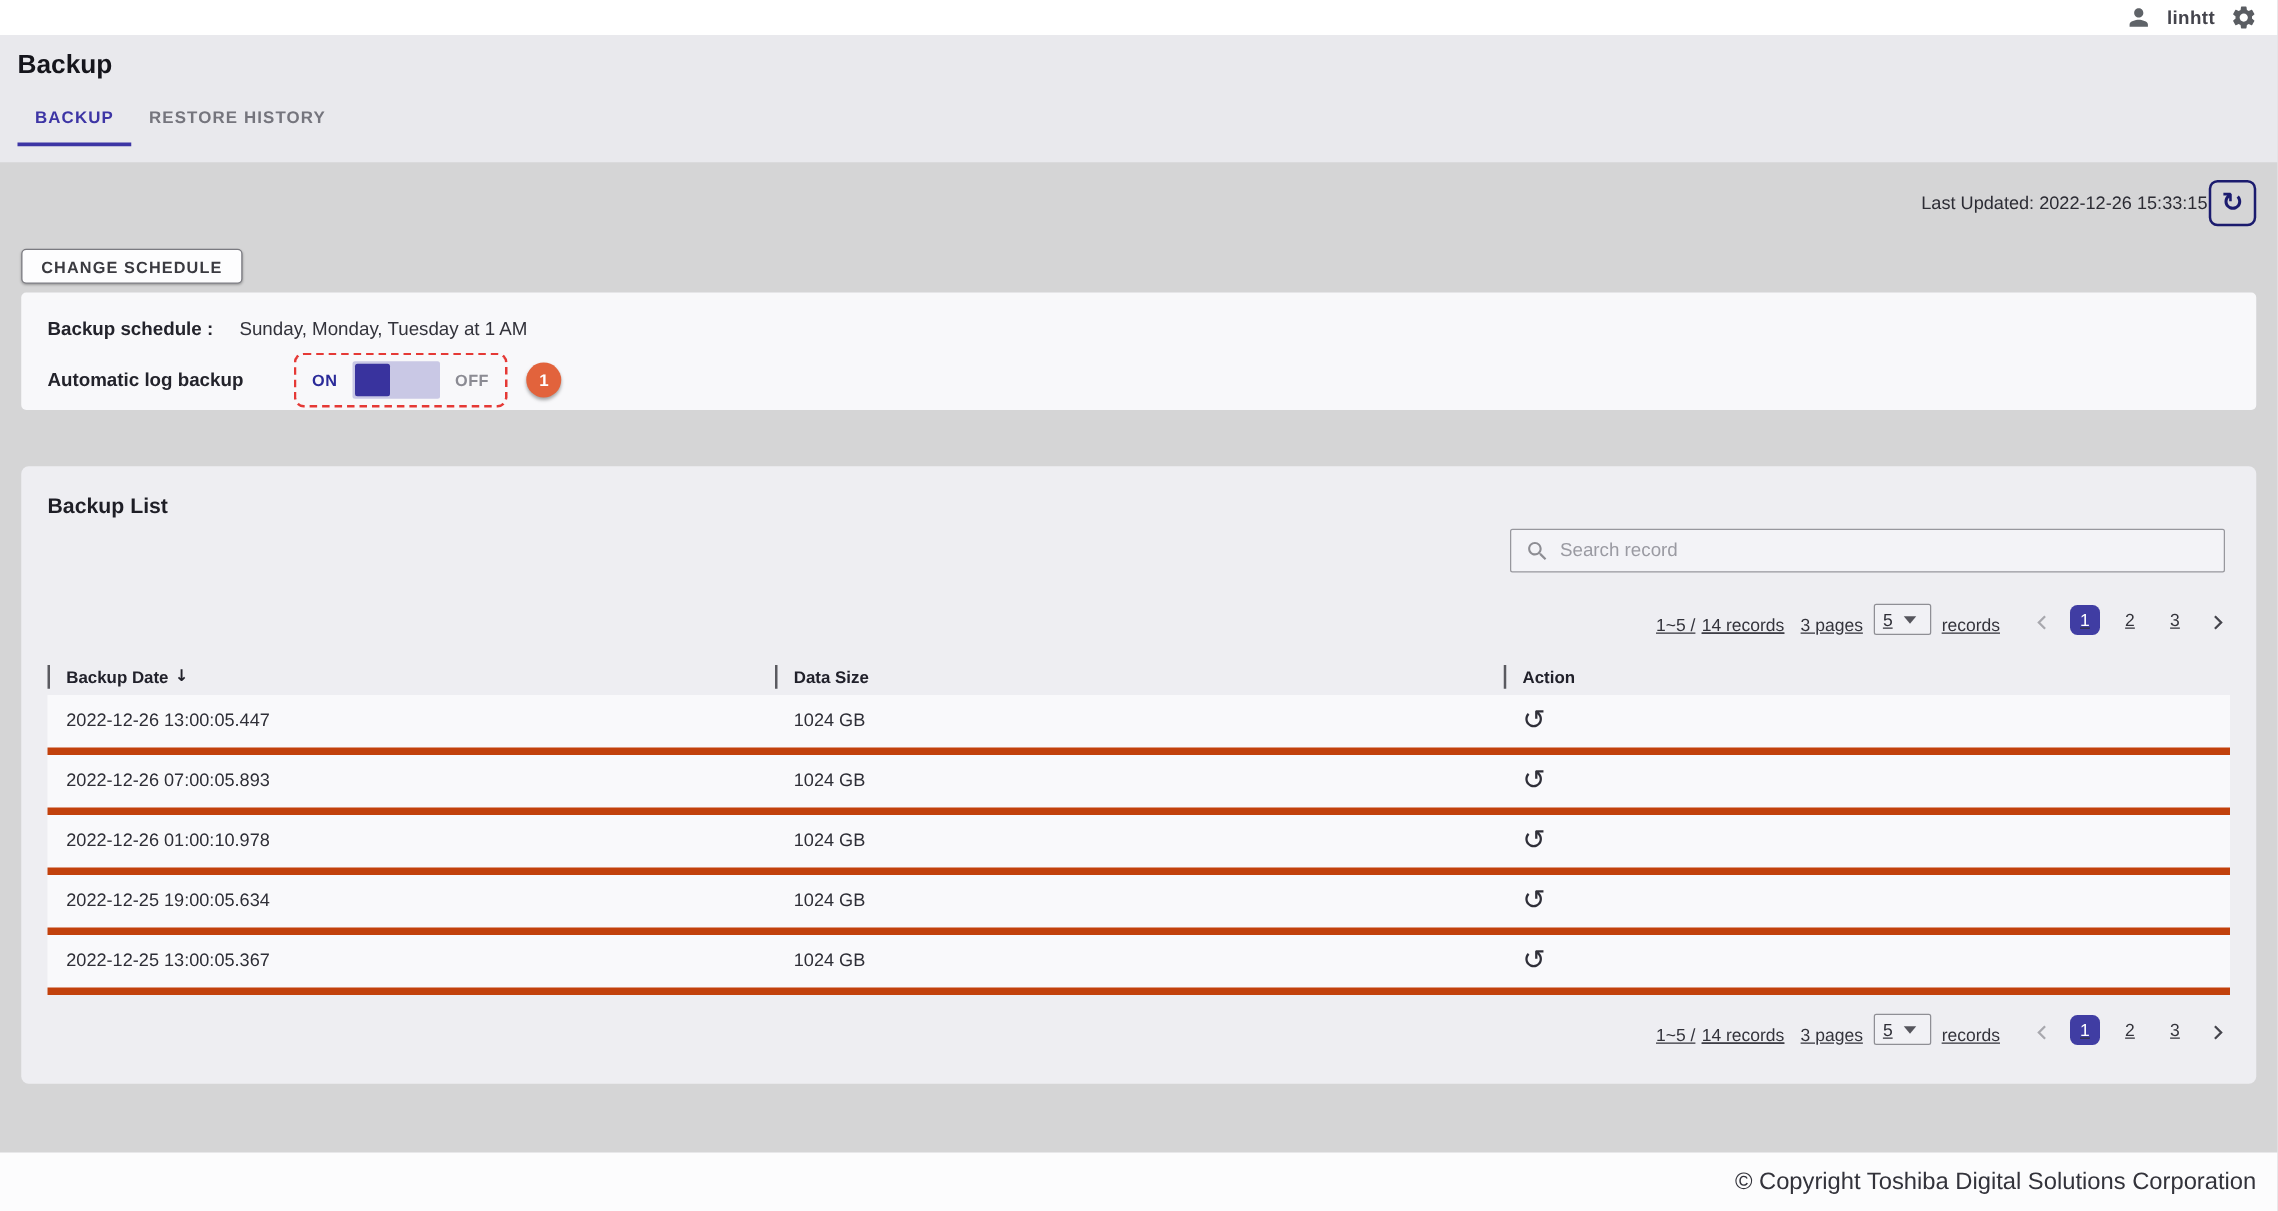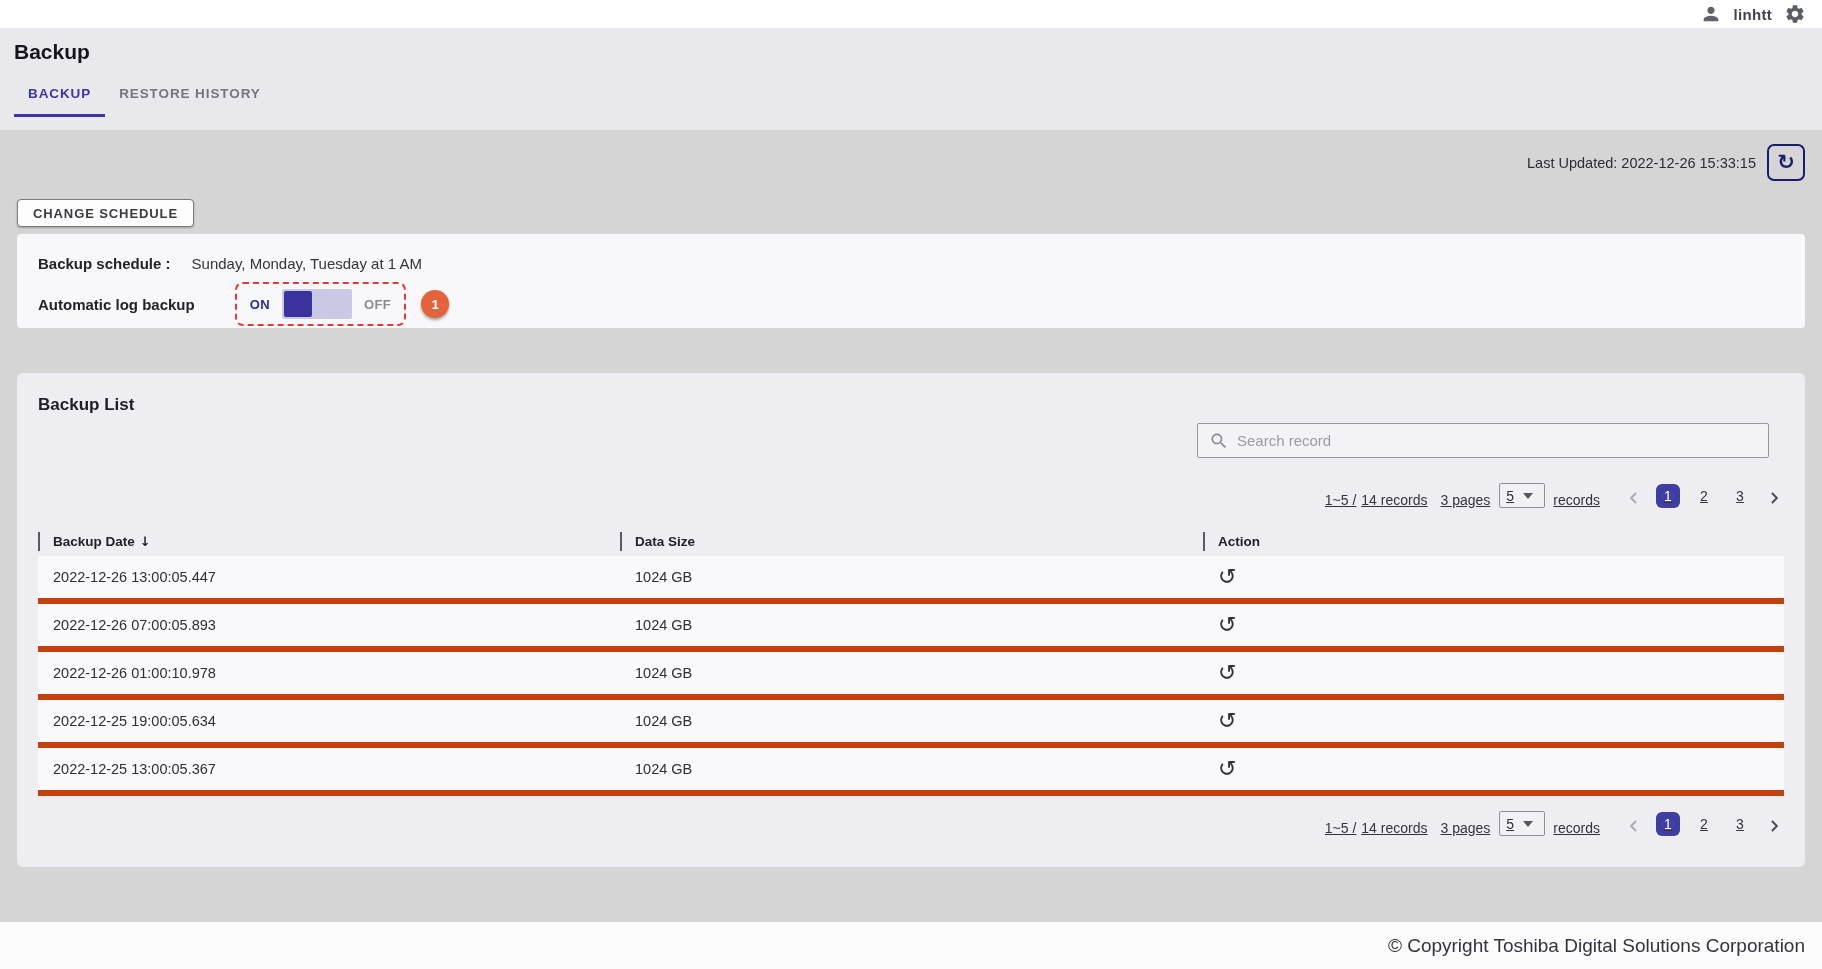--- a/index.html
+++ b/index.html
@@ -29,21 +29,21 @@
   .tab {
     font-size:13.5px; font-weight:700; letter-spacing:.9px;
     padding:6px 14px 13px 14px; color:#75757d; cursor:pointer;
     border-bottom:3px solid transparent;
   }
   .tab.active { color:#3d35a5; border-bottom-color:#3d35a5; }
 
   
   .main { flex:1 1 auto; background:#d5d5d6; padding:0 17px; }
 
-  .updated-row { display:flex; align-items:center; justify-content:flex-end; margin-top:14px; gap:11px; }
+  .updated-row { display:flex; align-items:center; justify-content:flex-end; margin-top:14px; gap:1px; }
   .updated-label { font-size:14.5px; color:#2c2c34; }
   .refresh-btn {
     width:38px; height:37px; border:2px solid #1b1b6e; border-radius:7px;
     background:transparent; display:flex; align-items:center; justify-content:center;
     cursor:pointer;
   }
   .refresh-btn span { font-size:21px; font-weight:700; color:#1b1b6e; line-height:1; }
 
   .change-btn {
     margin-top:18px;
@@ -86,21 +86,21 @@
   }
 
   
   .list-panel {
     margin-top:45px; background:#eeeef2; border-radius:6px;
     padding:22px 21px 31px 21px;
   }
   .list-title { font-size:17px; font-weight:700; color:#1e1e26; height:20px; }
 
   .search-box {
-    margin:8px 15px 0 auto; width:572px; height:35px;
+    margin:8px 4px 0 auto; width:572px; height:35px;
     border:1px solid #97979d; background:#f3f3f7; border-radius:2px;
     display:flex; align-items:center; padding:0 11px; gap:8px;
   }
   .search-box input {
     flex:1; border:none; outline:none; background:transparent;
     font-family:"Liberation Sans", sans-serif; font-size:15px; color:#33333b;
   }
   .search-box input::placeholder { color:#9a9aa2; }
 
   .pagination {

